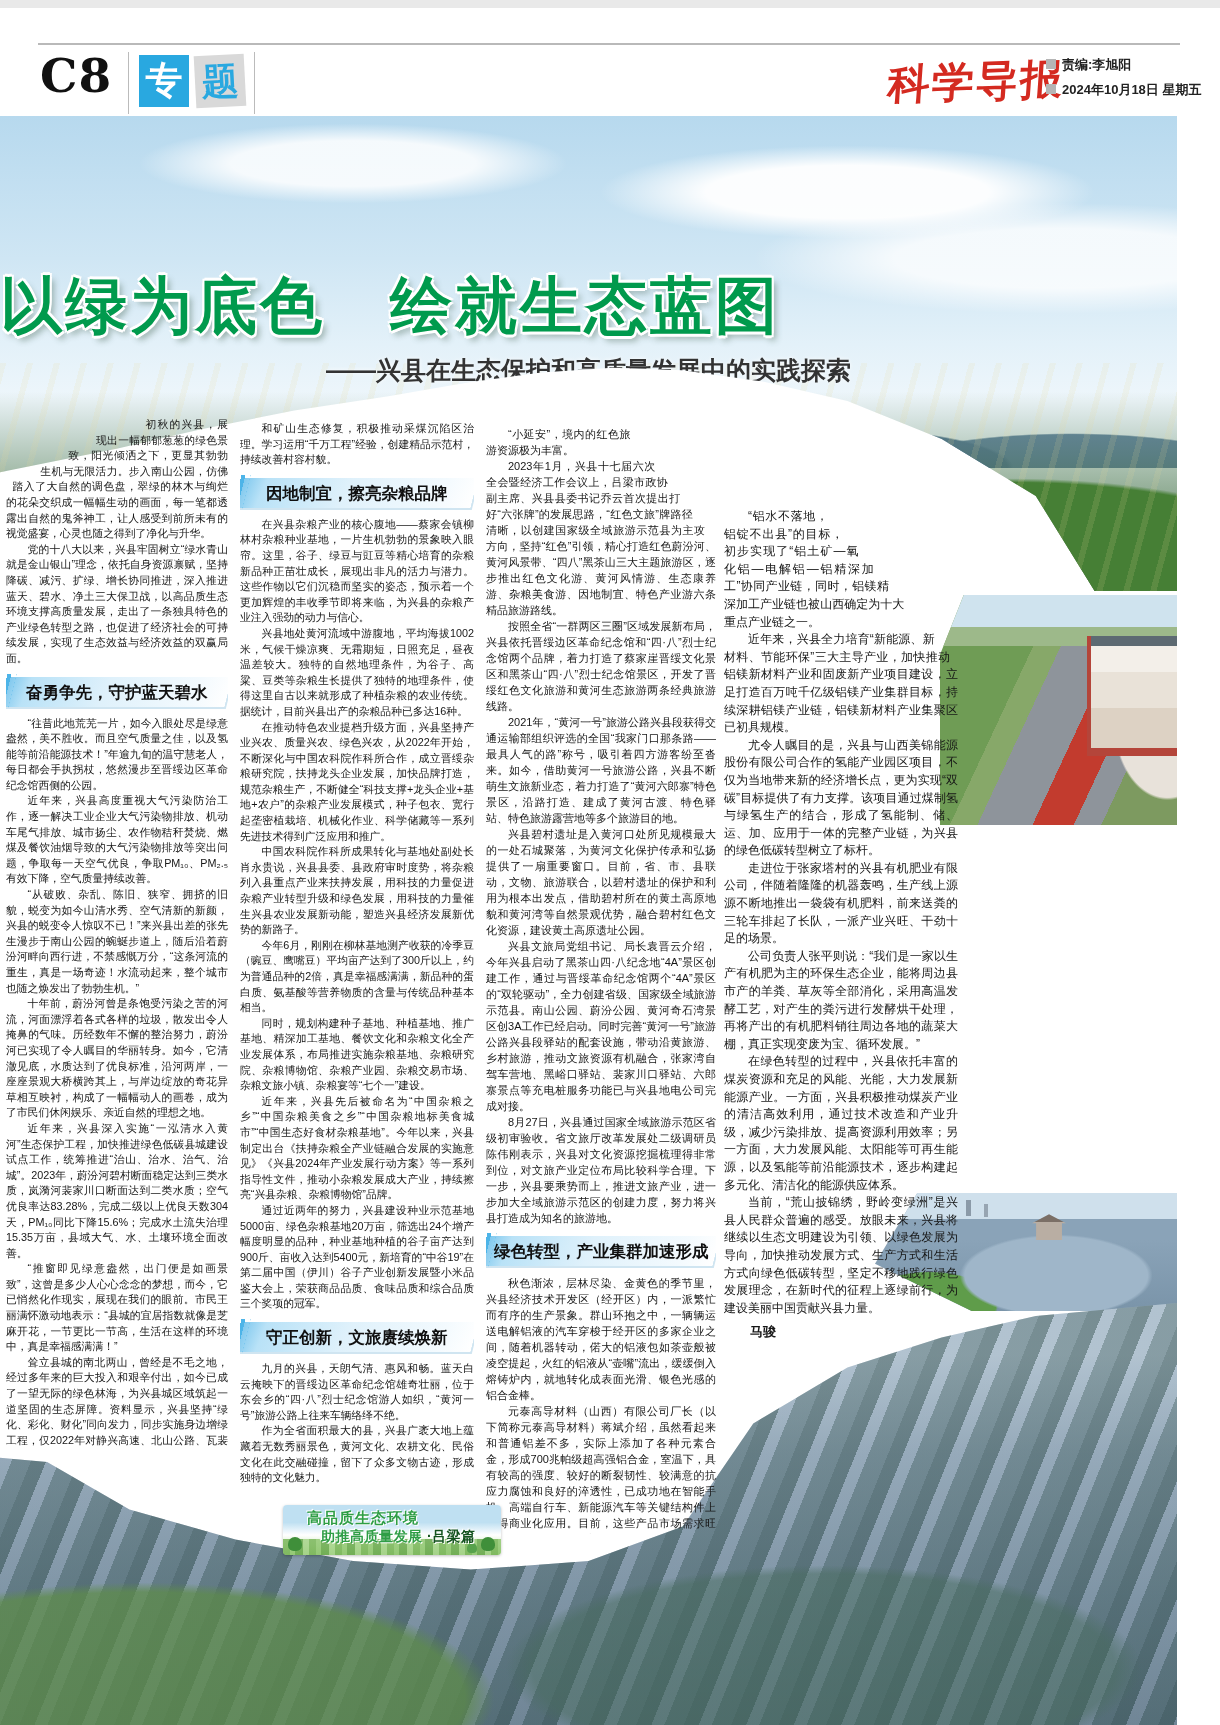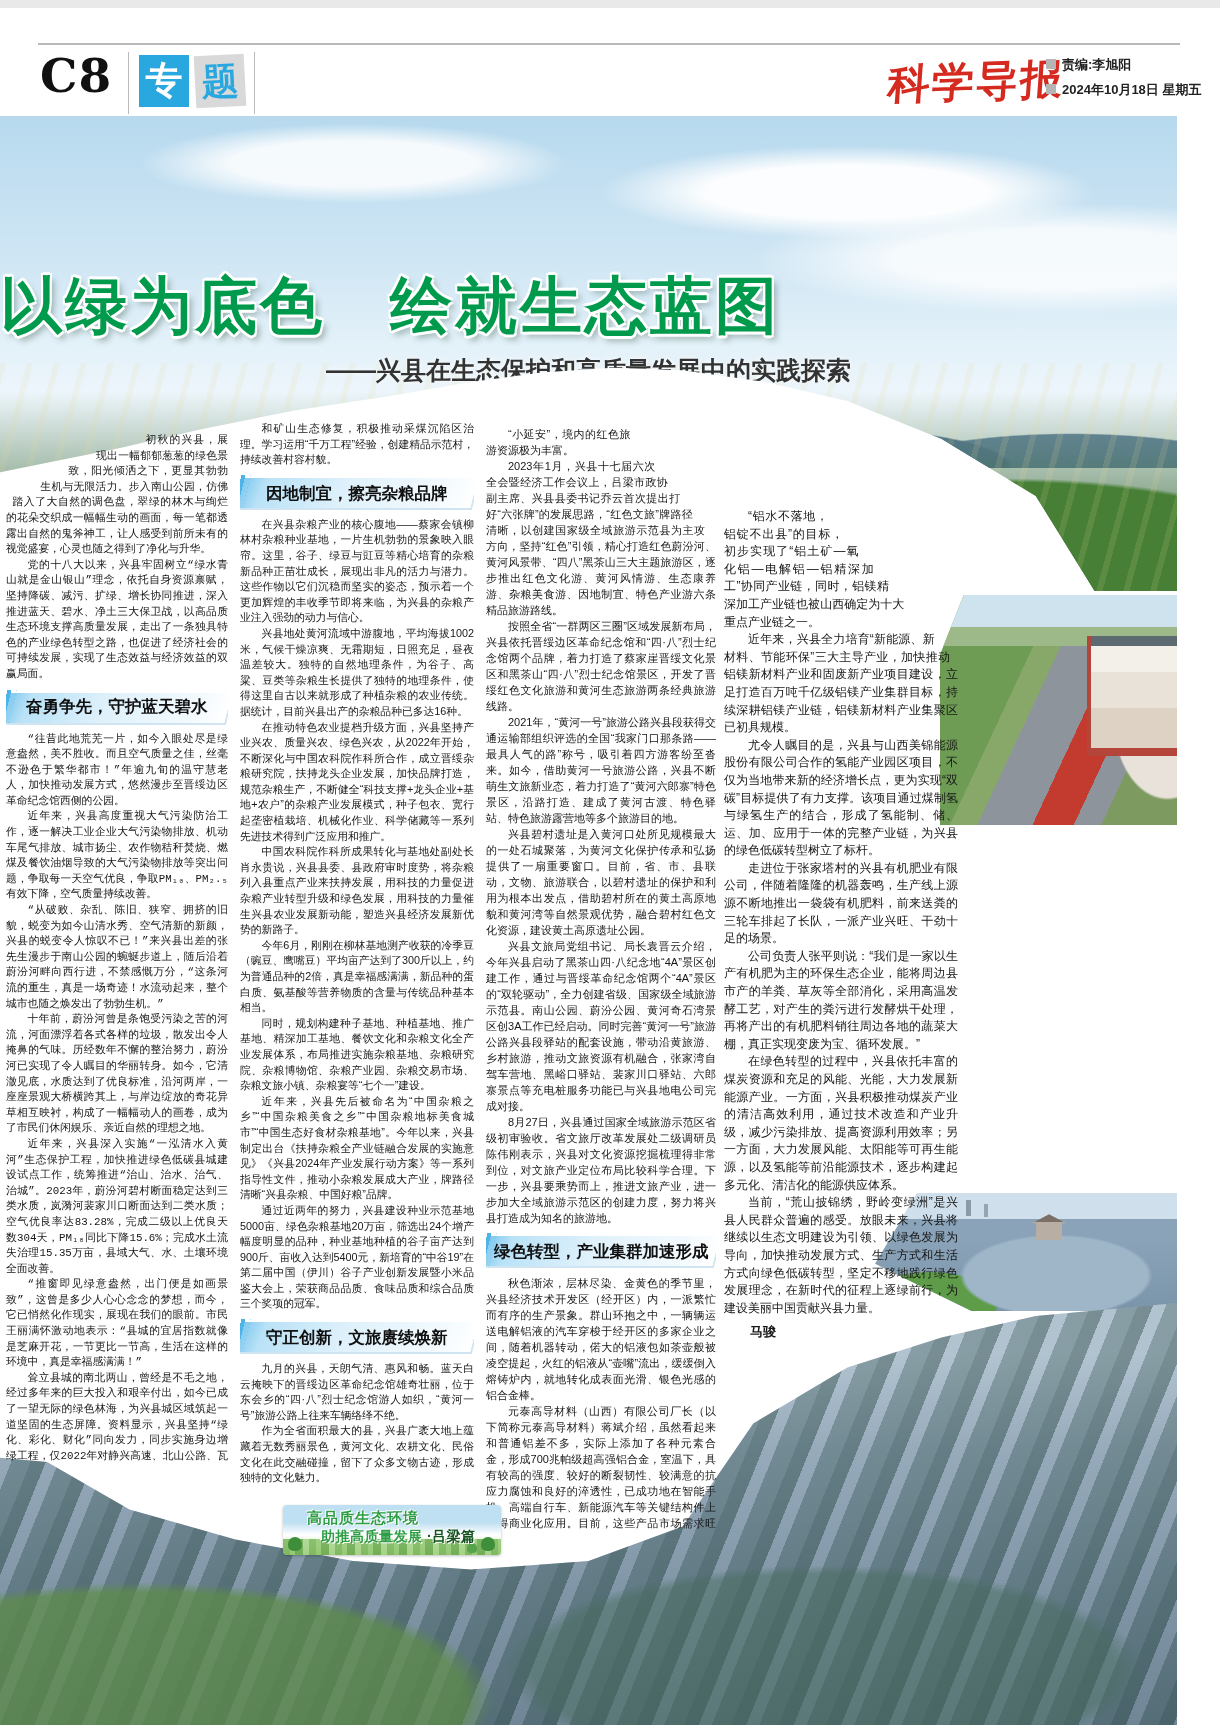--- a/index.html
+++ b/index.html
@@ -103,21 +103,21 @@
     background:
       radial-gradient(ellipse 50% 45% at 12% 92%, rgba(94,140,74,.75) 0 55%, transparent 60%),
       radial-gradient(ellipse 45% 40% at 70% 85%, rgba(72,108,94,.5) 0 55%, transparent 60%),
       repeating-linear-gradient(112deg, rgba(38,66,56,.38) 0 14px, rgba(255,255,255,.10) 14px 26px, rgba(58,86,76,.30) 26px 44px),
       linear-gradient(180deg,#a9bccb 0 12%, #8aa0b2 35%, #70889b 70%, #5f7789 100%);
   }
 
   
   .col { position:absolute; z-index:5; color:#161616; text-align:justify; overflow:hidden; }
   .col p { text-indent:2em; margin:0; }
-  .col1 { left:6px;  top:425px; width:222px; height:1032px; font-size:10.8px; line-height:15.6px;font-family:Liberation Mono, monospace; }
+  .col1 { left:6px;  top:409px; width:222px; height:1032px; font-size:10.8px; line-height:15.6px; }
   .col2 { left:240px; top:413px; width:234px; height:1138px; font-size:10.8px; line-height:15.6px; }
   .col3 { left:486px; top:418px; width:230px; height:1108px; font-size:11px;  line-height:16px; }
   .col4 { left:724px; top:500px; width:234px; height:960px;  font-size:12px;  line-height:17.6px; }
   .spacer-l { float:left;  width:118px; height:66px;  shape-outside:polygon(0 0,100% 0,0 100%); }
   .spacer-r { float:right; width:95px;  height:110px; shape-outside:polygon(100% 0,100% 100%,10% 0); }
   .spacer-r4 { float:right; width:130px; height:150px; shape-outside:polygon(100% 0,100% 100%,0 0); }
   .sec-h { margin:10px 0 9px 0; height:30px; line-height:30px; text-align:center; text-indent:0;
     font-size:16.5px; font-weight:bold; color:#101010;
     background:linear-gradient(100deg,#7fc8ee 0%, #b9e2f7 10%, #dff1fb 45%, #f3fafe 85%, #ffffff 100%);
     transform:skewX(-14deg); box-shadow:2px 2px 0 rgba(120,180,215,.35); position:relative; }
@@ -181,38 +181,38 @@
     <div class="pav"></div>
   </div>
 
   <div class="bottom-photo"></div>
 
   <div class="col col1">
     <span class="spacer-l"></span>
   <p>初秋的兴县，展现出一幅郁郁葱葱的绿色景致，阳光倾洒之下，更显其勃勃生机与无限活力。步入南山公园，仿佛踏入了大自然的调色盘，翠绿的林木与绚烂的花朵交织成一幅幅生动的画面，每一笔都透露出自然的鬼斧神工，让人感受到前所未有的视觉盛宴，心灵也随之得到了净化与升华。</p>
       <p>党的十八大以来，兴县牢固树立“绿水青山就是金山银山”理念，依托自身资源禀赋，坚持降碳、减污、扩绿、增长协同推进，深入推进蓝天、碧水、净土三大保卫战，以高品质生态环境支撑高质量发展，走出了一条独具特色的产业绿色转型之路，也促进了经济社会的可持续发展，实现了生态效益与经济效益的双赢局面。</p>
       <div class="sec-h"><span>奋勇争先，守护蓝天碧水</span></div>
-      <p>“往昔此地荒芜一片，如今入眼处尽是绿意盎然，美不胜收。而且空气质量之佳，丝毫不逊色于繁华都市！”年逾九旬的温守慧老人，加快推动发展方式，悠然漫步至晋绥边区革命纪念馆西侧的公园。</p>
+      <p>“往昔此地荒芜一片，如今入眼处尽是绿意盎然，美不胜收。而且空气质量之佳，以及氢能等前沿能源技术！”年逾九旬的温守慧老人，每日都会手执拐杖，悠然漫步至晋绥边区革命纪念馆西侧的公园。</p>
       <p>近年来，兴县高度重视大气污染防治工作，逐一解决工业企业大气污染物排放、机动车尾气排放、城市扬尘、农作物秸秆焚烧、燃煤及餐饮油烟导致的大气污染物排放等突出问题，争取每一天空气优良，争取PM₁₀、PM₂.₅有效下降，空气质量持续改善。</p>
       <p>“从破败、杂乱、陈旧、狭窄、拥挤的旧貌，蜕变为如今山清水秀、空气清新的新颜，兴县的蜕变令人惊叹不已！”来兴县出差的张先生漫步于南山公园的蜿蜒步道上，随后沿着蔚汾河畔向西行进，不禁感慨万分，“这条河流的重生，真是一场奇迹！水流动起来，整个城市也随之焕发出了勃勃生机。”</p>
       <p>十年前，蔚汾河曾是条饱受污染之苦的河流，河面漂浮着各式各样的垃圾，散发出令人掩鼻的气味。历经数年不懈的整治努力，蔚汾河已实现了令人瞩目的华丽转身。如今，它清澈见底，水质达到了优良标准，沿河两岸，一座座景观大桥横跨其上，与岸边绽放的奇花异草相互映衬，构成了一幅幅动人的画卷，成为了市民们休闲娱乐、亲近自然的理想之地。</p>
       <p>近年来，兴县深入实施“一泓清水入黄河”生态保护工程，加快推进绿色低碳县城建设试点工作，统筹推进“治山、治水、治气、治城”。2023年，蔚汾河碧村断面稳定达到三类水质，岚漪河裴家川口断面达到二类水质；空气优良率达83.28%，完成二级以上优良天数304天，PM₁₀同比下降15.6%；完成水土流失治理15.35万亩，县域大气、水、土壤环境全面改善。</p>
       <p>“推窗即见绿意盎然，出门便是如画景致”，这曾是多少人心心念念的梦想，而今，它已悄然化作现实，展现在我们的眼前。市民王丽满怀激动地表示：“县城的宜居指数就像是芝麻开花，一节更比一节高，生活在这样的环境中，真是幸福感满满！”</p>
       <p>耸立县城的南北两山，曾经是不毛之地，经过多年来的巨大投入和艰辛付出，如今已成了一望无际的绿色林海，为兴县城区域筑起一道坚固的生态屏障。资料显示，兴县坚持“绿化、彩化、财化”同向发力，同步实施身边增绿工程，仅2022年对静兴高速、北山公路、瓦裴线三条通道进行绿化增彩，共完成人工林栽培19100亩。</p>
     </div>
   <div class="col col2">
       <p>和矿山生态修复，积极推动采煤沉陷区治理。学习运用“千万工程”经验，创建精品示范村，持续改善村容村貌。</p>
       <div class="sec-h"><span>因地制宜，擦亮杂粮品牌</span></div>
       <p>在兴县杂粮产业的核心腹地——蔡家会镇柳林村杂粮种业基地，一片生机勃勃的景象映入眼帘。这里，谷子、绿豆与豇豆等精心培育的杂粮新品种正苗壮成长，展现出非凡的活力与潜力。这些作物以它们沉稳而坚实的姿态，预示着一个更加辉煌的丰收季节即将来临，为兴县的杂粮产业注入强劲的动力与信心。</p>
       <p>兴县地处黄河流域中游腹地，平均海拔1002米，气候干燥凉爽、无霜期短，日照充足，昼夜温差较大。独特的自然地理条件，为谷子、高粱、豆类等杂粮生长提供了独特的地理条件，使得这里自古以来就形成了种植杂粮的农业传统。据统计，目前兴县出产的杂粮品种已多达16种。</p>
       <p>在推动特色农业提档升级方面，兴县坚持产业兴农、质量兴农、绿色兴农，从2022年开始，不断深化与中国农科院作科所合作，成立晋绥杂粮研究院，扶持龙头企业发展，加快品牌打造，规范杂粮生产，不断健全“科技支撑+龙头企业+基地+农户”的杂粮产业发展模式，种子包衣、宽行起垄密植栽培、机械化作业、科学储藏等一系列先进技术得到广泛应用和推广。</p>
       <p>中国农科院作科所成果转化与基地处副处长肖永贵说，兴县县委、县政府审时度势，将杂粮列入县重点产业来扶持发展，用科技的力量促进杂粮产业转型升级和绿色发展，用科技的力量催生兴县农业发展新动能，塑造兴县经济发展新优势的新路子。</p>
       <p>今年6月，刚刚在柳林基地测产收获的冷季豆（豌豆、鹰嘴豆）平均亩产达到了300斤以上，约为普通品种的2倍，真是幸福感满满，新品种的蛋白质、氨基酸等营养物质的含量与传统品种基本相当。</p>
       <p>同时，规划构建种子基地、种植基地、推广基地、精深加工基地、餐饮文化和杂粮文化全产业发展体系，布局推进实施杂粮基地、杂粮研究院、杂粮博物馆、杂粮产业园、杂粮交易市场、杂粮文旅小镇、杂粮宴等“七个一”建设。</p>
-      <p>近年来，兴县先后被命名为“中国杂粮之乡”“中国杂粮美食之乡”“中国杂粮地标美食城市”“中国生态好食材杂粮基地”。今年以来，兴县制定出台《扶持杂粮全产业链融合发展的实施意见》《兴县2024年产业发展行动方案》等一系列指导性文件，推动小杂粮发展成大产业，牌路径清晰“兴县杂粮、中国好粮”品牌。</p>
+      <p>近年来，兴县先后被命名为“中国杂粮之乡”“中国杂粮美食之乡”“中国杂粮地标美食城市”“中国生态好食材杂粮基地”。今年以来，兴县制定出台《扶持杂粮全产业链融合发展的实施意见》《兴县2024年产业发展行动方案》等一系列指导性文件，推动小杂粮发展成大产业，持续擦亮“兴县杂粮、杂粮博物馆”品牌。</p>
       <p>通过近两年的努力，兴县建设种业示范基地5000亩、绿色杂粮基地20万亩，筛选出24个增产幅度明显的品种，种业基地种植的谷子亩产达到900斤、亩收入达到5400元，新培育的“中谷19”在第二届中国（伊川）谷子产业创新发展暨小米品鉴大会上，荣获商品品质、食味品质和综合品质三个奖项的冠军。</p>
       <div class="sec-h"><span>守正创新，文旅赓续焕新</span></div>
       <p>九月的兴县，天朗气清、惠风和畅。蓝天白云掩映下的晋绥边区革命纪念馆雄奇壮丽，位于东会乡的“四·八”烈士纪念馆游人如织，“黄河一号”旅游公路上往来车辆络绎不绝。</p>
       <p>作为全省面积最大的县，兴县广袤大地上蕴藏着无数秀丽景色，黄河文化、农耕文化、民俗文化在此交融碰撞，留下了众多文物古迹，形成独特的文化魅力。</p>
     </div>
   <div class="col col3">
     <span class="spacer-r"></span>
   <p>“小延安”，境内的红色旅游资源极为丰富。</p>
       <p>2023年1月，兴县十七届六次全会暨经济工作会议上，吕梁市政协副主席、兴县县委书记乔云首次提出打好“六张牌”的发展思路，“红色文旅”牌路径清晰，以创建国家级全域旅游示范县为主攻方向，坚持“红色”引领，精心打造红色蔚汾河、黄河风景带、“四八”黑茶山三大主题旅游区，逐步推出红色文化游、黄河风情游、生态康养游、杂粮美食游、因地制宜、特色产业游六条精品旅游路线。</p>
       <p>按照全省“一群两区三圈”区域发展新布局，兴县依托晋绥边区革命纪念馆和“四·八”烈士纪念馆两个品牌，着力打造了蔡家崖晋绥文化景区和黑茶山“四·八”烈士纪念馆景区，开发了晋绥红色文化旅游和黄河生态旅游两条经典旅游线路。</p>

